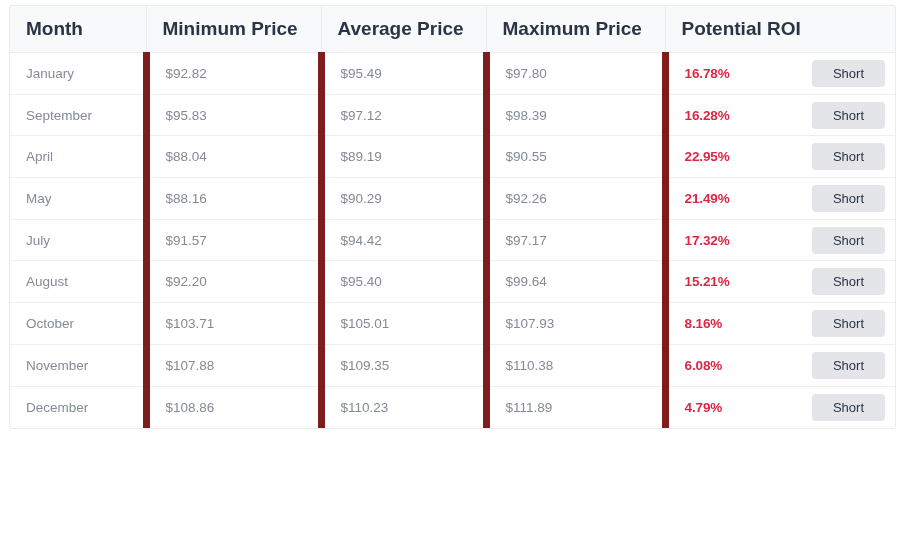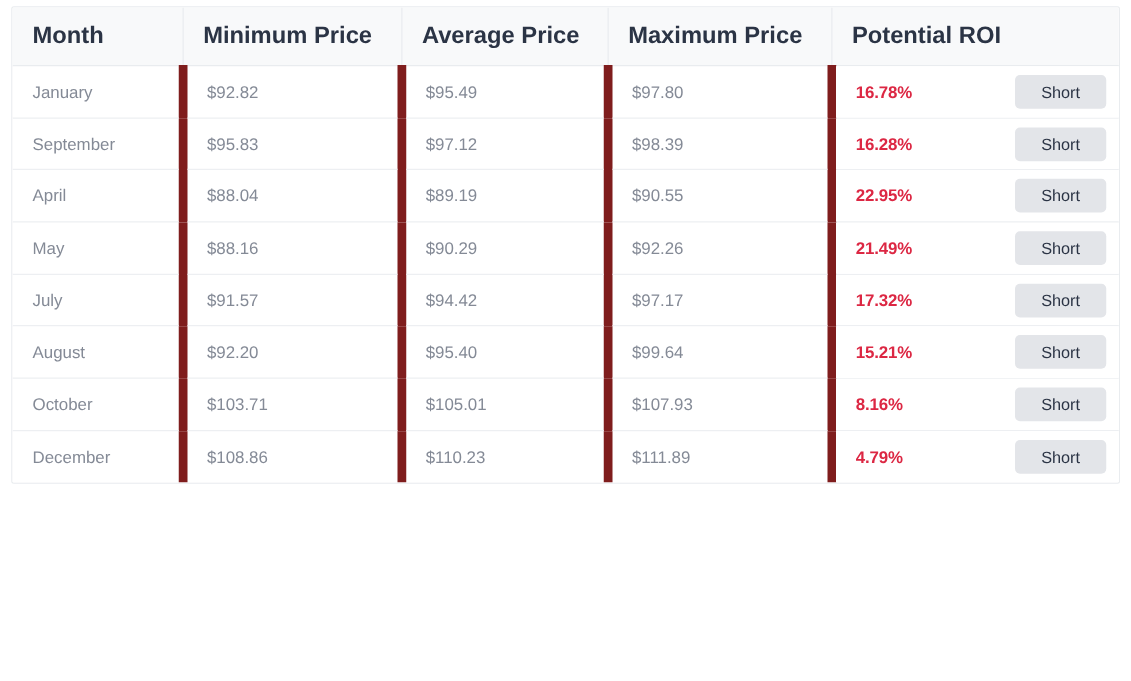--- a/index.html
+++ b/index.html
@@ -207,20 +207,32 @@
           <td>$105.01</td>
           <td>$107.93</td>
           <td class="roi-cell">
             <div class="roi-inner">
               <span class="roi-value">8.16%</span>
               <button class="short-btn">Short</button>
             </div>
           </td>
         </tr>
         <tr>
+          <td>November</td>
+          <td>$107.88</td>
+          <td>$109.35</td>
+          <td>$110.38</td>
+          <td class="roi-cell">
+            <div class="roi-inner">
+              <span class="roi-value">6.08%</span>
+              <button class="short-btn">Short</button>
+            </div>
+          </td>
+        </tr>
+        <tr>
           <td>December</td>
           <td>$108.86</td>
           <td>$110.23</td>
           <td>$111.89</td>
           <td class="roi-cell">
             <div class="roi-inner">
               <span class="roi-value">4.79%</span>
               <button class="short-btn">Short</button>
             </div>
           </td>

